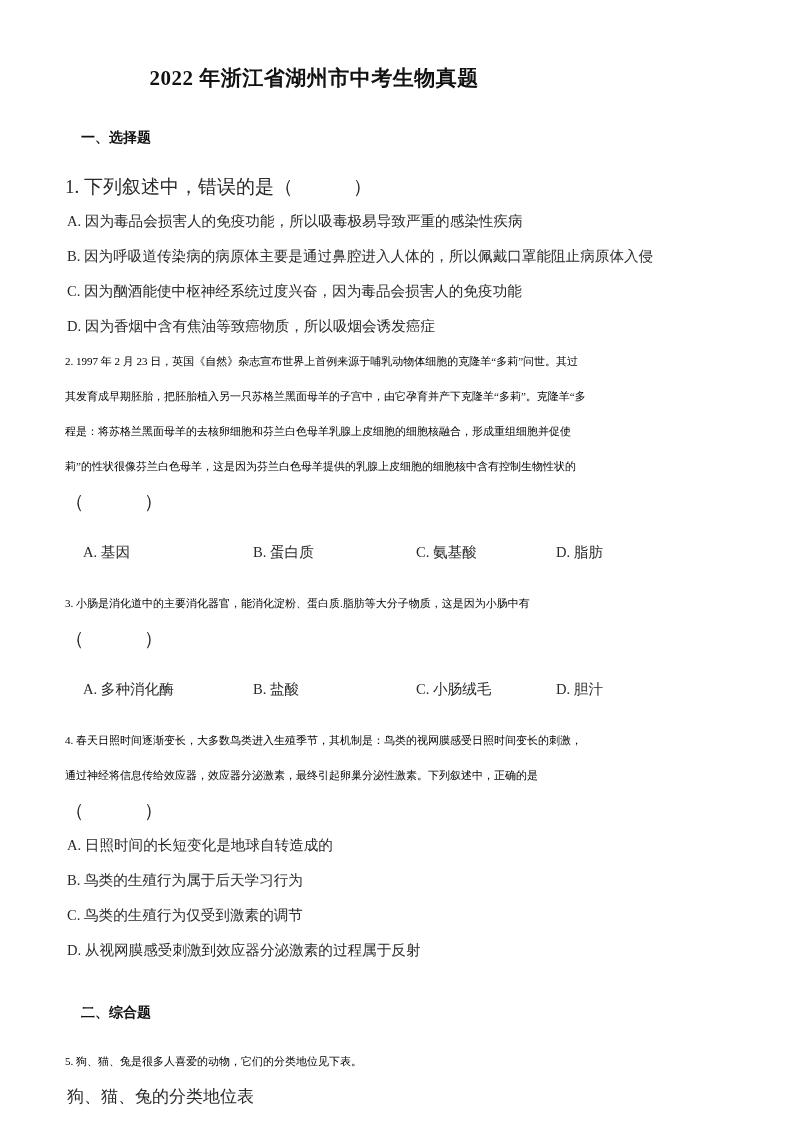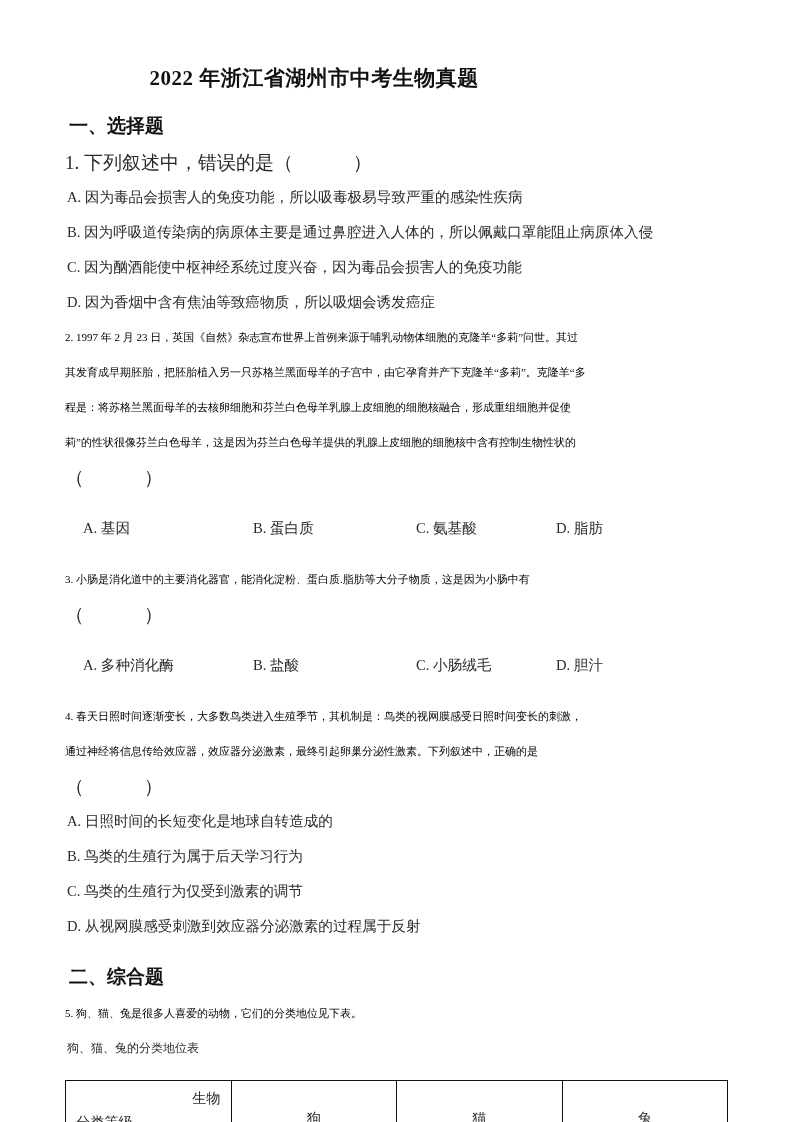--- a/index.html
+++ b/index.html
@@ -29,24 +29,24 @@
     font-weight: bold;
     letter-spacing: 0.5px;
     margin: 0;
     padding-top: 63px;
     padding-bottom: 0;
     line-height: 30px;
     color: #111;
   }
 
   .section-heading {
-    font-size: 19px;
+    font-size: 14px;
     font-weight: bold;
     line-height: 30px;
-    margin: 4px;
+    margin: 16px;
     padding-top: 14px;
     color: #111;
   }
 
   .q-line {
     font-size: 19px;
     line-height: 35px;
     margin: 0;
     color: #2a2a2a;
     white-space: nowrap;
@@ -95,21 +95,21 @@
     color: #000000;
     text-align: justify;
     text-justify: inter-ideograph;
   }
   .paragraph .pline {
     display: block;
     white-space: nowrap;
   }
 
   .table-caption {
-    font-size: 12px;
+    font-size: 17px;
     line-height: 35px;
     margin: 0;
     color: #2a2a2a;
     padding-left: 2px;
   }
 
   table.class-table {
     border-collapse: collapse;
     width: 663px;
     margin-top: 14px;

